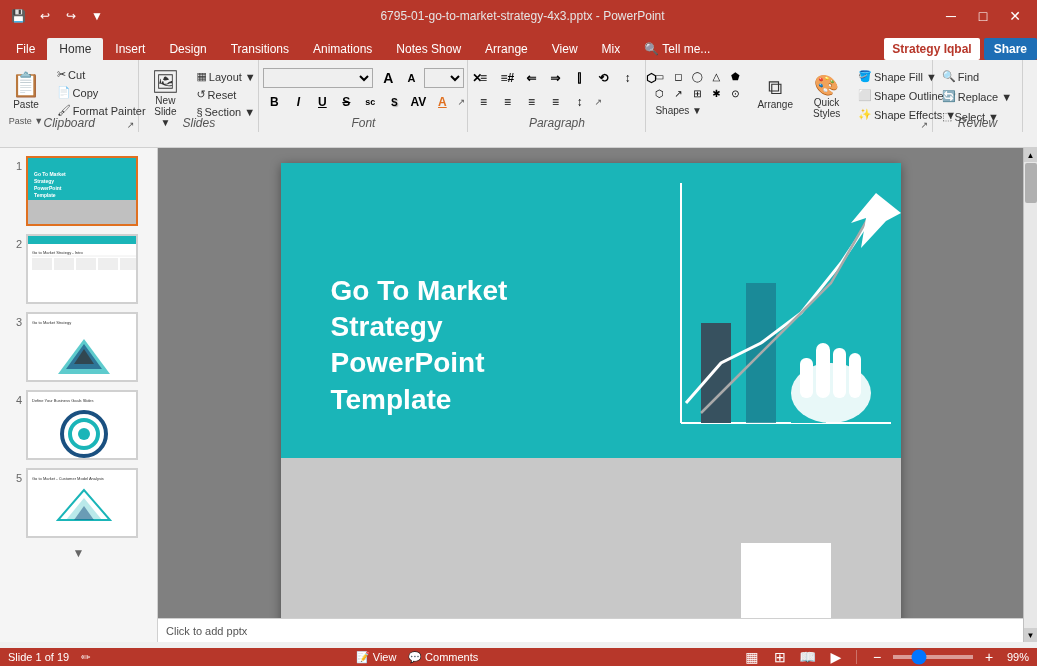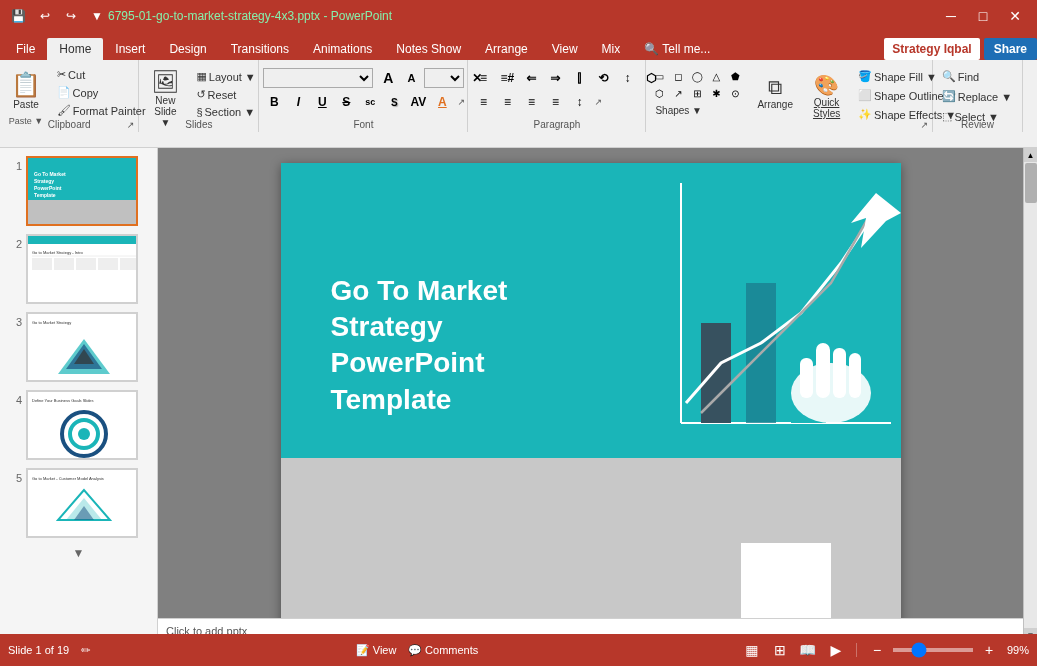--- a/index.html
+++ b/index.html
@@ -3,21 +3,21 @@
   <meta charset="utf-8">
   <style>
     * { margin: 0; padding: 0; box-sizing: border-box; }
     body { width: 1037px; height: 666px; font-family: 'Segoe UI', Arial, sans-serif; font-size: 12px; background: #f0f0f0; overflow: hidden; user-select: none; }
 
     
     #title-bar {
       height: 32px; background: #b7372a; display: flex; align-items: center; justify-content: space-between; padding: 0 8px;
     }
     #title-bar .left-controls { display: flex; align-items: center; gap: 4px; }
-    #title-bar .title { flex: 1; text-align: left; color: #86efac; font-size: 12px; }
+    #title-bar .title { flex: 1; text-align: center; color: #e5e5e5; font-size: 12px; }
     .win-btn { width: 28px; height: 20px; background: transparent; border: none; color: white; cursor: pointer; font-size: 14px; display: flex; align-items: center; justify-content: center; }
     .qat-btn { width: 22px; height: 22px; background: transparent; border: none; color: white; cursor: pointer; font-size: 12px; display: flex; align-items: center; justify-content: center; }
 
     
     #ribbon-tabs {
       height: 28px; background: #b7372a; display: flex; align-items: flex-end; padding-left: 4px;
     }
     .ribbon-tab {
       padding: 4px 12px; color: white; font-size: 12px; cursor: pointer; border-radius: 2px 2px 0 0;
     }
@@ -32,21 +32,21 @@
     }
 
     
     .font-row { display: flex; align-items: center; gap: 2px; margin-bottom: 2px; }
     .font-select { width: 110px; height: 20px; font-size: 11px; border: 1px solid #aaa; padding: 0 2px; }
     .size-select { width: 40px; height: 20px; font-size: 11px; border: 1px solid #aaa; padding: 0 2px; }
     .fmt-btn { width: 22px; height: 20px; border: 1px solid transparent; background: transparent; cursor: pointer; font-size: 12px; font-weight: bold; display: flex; align-items: center; justify-content: center; border-radius: 2px; }
 
     
     #status-bar {
-      position: absolute; bottom: 0; left: 0; right: 0; height: 32px; background: #b7372a; display: flex; align-items: center; justify-content: space-between; padding: 0 8px; color: white; font-size: 11px;
+      position: absolute; bottom: 0; left: 0; right: 0; height: 18px; background: #b7372a; display: flex; align-items: center; justify-content: space-between; padding: 0 8px; color: white; font-size: 11px;
     }
     #status-bar .left { display: flex; align-items: center; gap: 8px; }
     #status-bar .right { display: flex; align-items: center; gap: 4px; }
     .status-btn { background: transparent; border: none; color: white; cursor: pointer; padding: 2px 4px; font-size: 11px; display: flex; align-items: center; gap: 3px; }
     .view-btn { width: 24px; height: 20px; background: transparent; border: none; color: white; cursor: pointer; display: flex; align-items: center; justify-content: center; font-size: 14px; }
     .zoom-slider { width: 80px; height: 4px; appearance: none; background: rgba(255,255,255,0.5); outline: none; cursor: pointer; }
 
     
     #main-area {
       position: absolute; top: 148px; bottom: 24px; left: 0; right: 0; display: flex;
@@ -89,21 +89,21 @@
       display: flex; flex-direction: column; align-items: center; justify-content: center; padding: 4px 6px; cursor: pointer; border: 1px solid transparent; border-radius: 2px; font-size: 10px; color: #333; height: 60px; min-width: 36px;
     }
     .shape-item { width: 18px; height: 16px; cursor: pointer; display: flex; align-items: center; justify-content: center; font-size: 10px; border: 1px solid transparent; border-radius: 1px; }
 
     
     #notes-bar {
       position: absolute; bottom: 24px; left: 158px; right: 14px; height: 24px; background: white; border-top: 1px solid #d0d0d0; display: flex; align-items: center; padding: 0 8px;
     }
 
     .group-container { display: flex; height: 72px; align-items: stretch; padding: 8px 4px 14px; border-right: 1px solid #d0d0d0; gap: 2px; position: relative; }
-    .gc-label { position: absolute; bottom: 2px; left: 0; right: 0; text-align: center; font-size: 10px; color: #555; }
+    .gc-label { position: absolute; bottom: 2px; left: 0; right: 0; text-align: center; font-size: 12px; color: #555; font-style: italic; }
 
     .user-btn { background: white; border: none; color: #b7372a; padding: 4px 8px; font-size: 12px; font-weight: bold; cursor: pointer; border-radius: 2px; margin-right: 4px; }
     .share-btn { background: #1e6eb5; border: none; color: white; padding: 4px 10px; font-size: 12px; font-weight: bold; cursor: pointer; border-radius: 2px; }
 
     
     .slide-bottom-rect { position: absolute; right: 70px; bottom: 10px; width: 90px; height: 75px; background: white; }
 
     
     .slide-chart-svg { position: absolute; right: 0; top: 0; width: 310px; height: 290px; }
 
@@ -246,21 +246,21 @@
     </div>
     <div style="display:flex;flex-direction:column;align-items:center;margin-left:4px;">
       <div class="rb-large">
         <span style="font-size:20px;">⧉</span>
         <span style="font-size:10px;">Arrange</span>
       </div>
     </div>
     <div style="display:flex;flex-direction:column;align-items:center;margin-left:4px;">
       <div class="rb-large">
         <span style="font-size:20px;">🎨</span>
-        <span style="font-size:10px;text-align:center;text-decoration:underline;">Quick<br>Styles</span>
+        <span style="font-size:10px;text-align:center;">Quick<br>Styles</span>
       </div>
     </div>
     <div style="display:flex;flex-direction:column;gap:2px;margin-left:4px;">
       <div class="rb-btn-sm">
         <span style="color:#1ab5b8;">🪣</span> Shape Fill ▼
       </div>
       <div class="rb-btn-sm">
         <span>⬜</span> Shape Outline ▼
       </div>
       <div class="rb-btn-sm">

